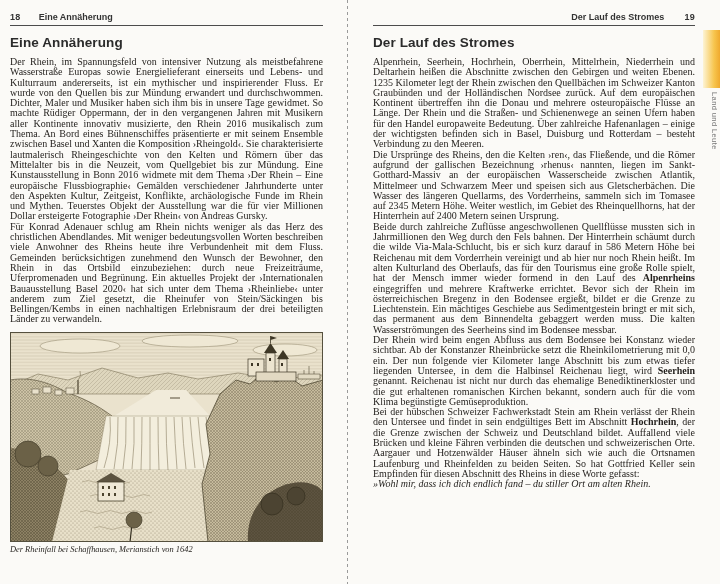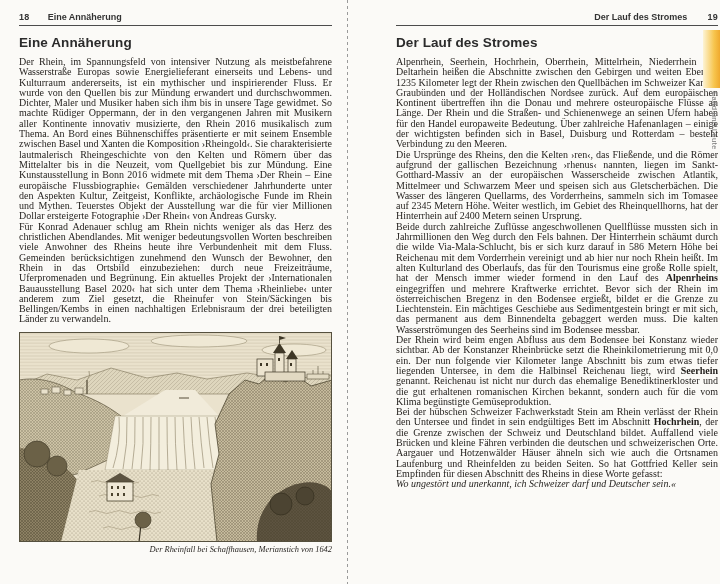--- a/index.html
+++ b/index.html
@@ -1,21 +1,21 @@
 <!DOCTYPE html>
 <html><head>
 <meta charset="utf-8">
 <style>
   * { box-sizing: border-box; margin: 0; padding: 0; }
   html,body { width: 720px; height: 584px; background: #fbfaf7; overflow: hidden; }
   body { font-family: "Liberation Serif", serif; color: #211e1b; position: relative; }
 
   .page-col { position: absolute; top: 0; }
-  .col-left  { left: 19px;  width: 313px; }
-  .col-right { left: 396px; width: 322px; }
+  .col-left  { left: 10px;  width: 313px; }
+  .col-right { left: 373px; width: 322px; }
 
   .page-header {
     display: flex; align-items: baseline;
     padding-top: 12px; padding-bottom: 3px;
     border-bottom: 1.2px solid #4c4c4c;
     font-family: "Liberation Sans", sans-serif;
     font-size: 9px; font-weight: bold; color: #333;
   }
   .page-header.right-align { justify-content: flex-end; }
   .hdr-num { letter-spacing: .3px; }
@@ -27,21 +27,21 @@
     font-size: 13.5px; font-weight: bold; color: #2b2b2b;
     margin: 9px 0 7px 0; letter-spacing: .1px;
   }
 
   .body-text { font-size: 10px; line-height: 10.3px; }
   .body-p { margin: 0; text-align: justify; }
   .body-p.align-left { text-align: left; }
   .seg-b { font-weight: bold; }
   .seg-i { font-style: italic; }
 
-  .figure-block { margin-top: 7px; text-align: right; }
+  .figure-block { margin-top: 7px; }
   .engraving-frame { width: 313px; height: 210px; display: block; }
   .figure-caption {
     font-size: 8.4px; font-style: italic; color: #2a2724;
     margin-top: 3px; line-height: 10px;
   }
 
   .center-divider {
     position: absolute; left: 347px; top: 0; width: 1px; height: 584px;
     background: repeating-linear-gradient(to bottom, #9a9a9a 0 3px, transparent 3px 6px);
   }
@@ -203,18 +203,18 @@
     <span>Der Lauf des Stromes</span>
     <span class="hdr-num">19</span>
   </div>
   <h1 class="section-heading">Der Lauf des Stromes</h1>
   <div class="body-text">
       <p class="body-p"><span>Alpenrhein, Seerhein, Hochrhein, Oberrhein, Mittelrhein, Niederrhein und Deltarhein heißen die Abschnitte zwischen den Gebirgen und weiten Ebenen. 1235 Kilometer legt der Rhein zwischen den Quellbächen im Schweizer Kanton Graubünden und der Holländischen Nordsee zurück. Auf dem europäischen Kontinent übertreffen ihn die Donau und mehrere osteuropäische Flüsse an Länge. Der Rhein und die Straßen- und Schienenwege an seinen Ufern haben für den Handel europaweite Bedeutung. Über zahlreiche Hafenanlagen – einige der wichtigsten befinden sich in Basel, Duisburg und Rotterdam – besteht Verbindung zu den Meeren.</span></p>
       <p class="body-p"><span>Die Ursprünge des Rheins, den die Kelten ›ren‹, das Fließende, und die Römer aufgrund der gallischen Bezeichnung ›rhenus‹ nannten, liegen im Sankt-Gotthard-Massiv an der europäischen Wasserscheide zwischen Atlantik, Mittelmeer und Schwarzem Meer und speisen sich aus Gletscherbächen. Die Wasser des längeren Quellarms, des Vorderrheins, sammeln sich im Tomasee auf 2345 Metern Höhe. Weiter westlich, im Gebiet des Rheinquellhorns, hat der Hinterrhein auf 2400 Metern seinen Ursprung.</span></p>
       <p class="body-p"><span>Beide durch zahlreiche Zuflüsse angeschwollenen Quellflüsse mussten sich in Jahrmillionen den Weg durch den Fels bahnen. Der Hinterrhein schäumt durch die wilde Via-Mala-Schlucht, bis er sich kurz darauf in 586 Metern Höhe bei Reichenau mit dem Vorderrhein vereinigt und ab hier nur noch Rhein heißt. Im alten Kulturland des Oberlaufs, das für den Tourismus eine große Rolle spielt, hat der Mensch immer wieder formend in den Lauf des </span><span class="seg-b">Alpenrheins</span><span> eingegriffen und mehrere Kraftwerke errichtet. Bevor sich der Rhein im österreichischen Bregenz in den Bodensee ergießt, bildet er die Grenze zu Liechtenstein. Ein mächtiges Geschiebe aus Sedimentgestein bringt er mit sich, das permanent aus dem Binnendelta gebaggert werden muss. Die kalten Wasserströmungen des Seerheins sind im Bodensee messbar.</span></p>
       <p class="body-p"><span>Der Rhein wird beim engen Abfluss aus dem Bodensee bei Konstanz wieder sichtbar. Ab der Konstanzer Rheinbrücke setzt die Rheinkilometrierung mit 0,0 ein. Der nun folgende vier Kilometer lange Abschnitt bis zum etwas tiefer liegenden Untersee, in dem die Halbinsel Reichenau liegt, wird </span><span class="seg-b">Seerhein</span><span> genannt. Reichenau ist nicht nur durch das ehemalige Benediktinerkloster und die gut erhaltenen romanischen Kirchen bekannt, sondern auch für die vom Klima begünstigte Gemüseproduktion.</span></p>
       <p class="body-p"><span>Bei der hübschen Schweizer Fachwerkstadt Stein am Rhein verlässt der Rhein den Untersee und findet in sein endgültiges Bett im Abschnitt </span><span class="seg-b">Hochrhein</span><span>, der die Grenze zwischen der Schweiz und Deutschland bildet. Auffallend viele Brücken und kleine Fähren verbinden die deutschen und schweizerischen Orte. Aargauer und Hotzenwälder Häuser ähneln sich wie auch die Ortsnamen Laufenburg und Rheinfelden zu beiden Seiten. So hat Gottfried Keller sein Empfinden für diesen Abschnitt des Rheins in diese Worte gefasst:</span></p>
-      <p class="body-p align-left"><span class="seg-i">Wo ungestört und unerkannt, ich Schweizer darf und Deutscher sein.«</span></p>
+      <p class="body-p align-left"><span class="seg-i">»Wohl mir, dass ich dich endlich fand – du stiller Ort am alten Rhein.</span></p>
     </div>
 </div>
 
 <div class="side-tab"></div>
 <div class="side-tab-label">Land und Leute</div>
 
 </body></html>

